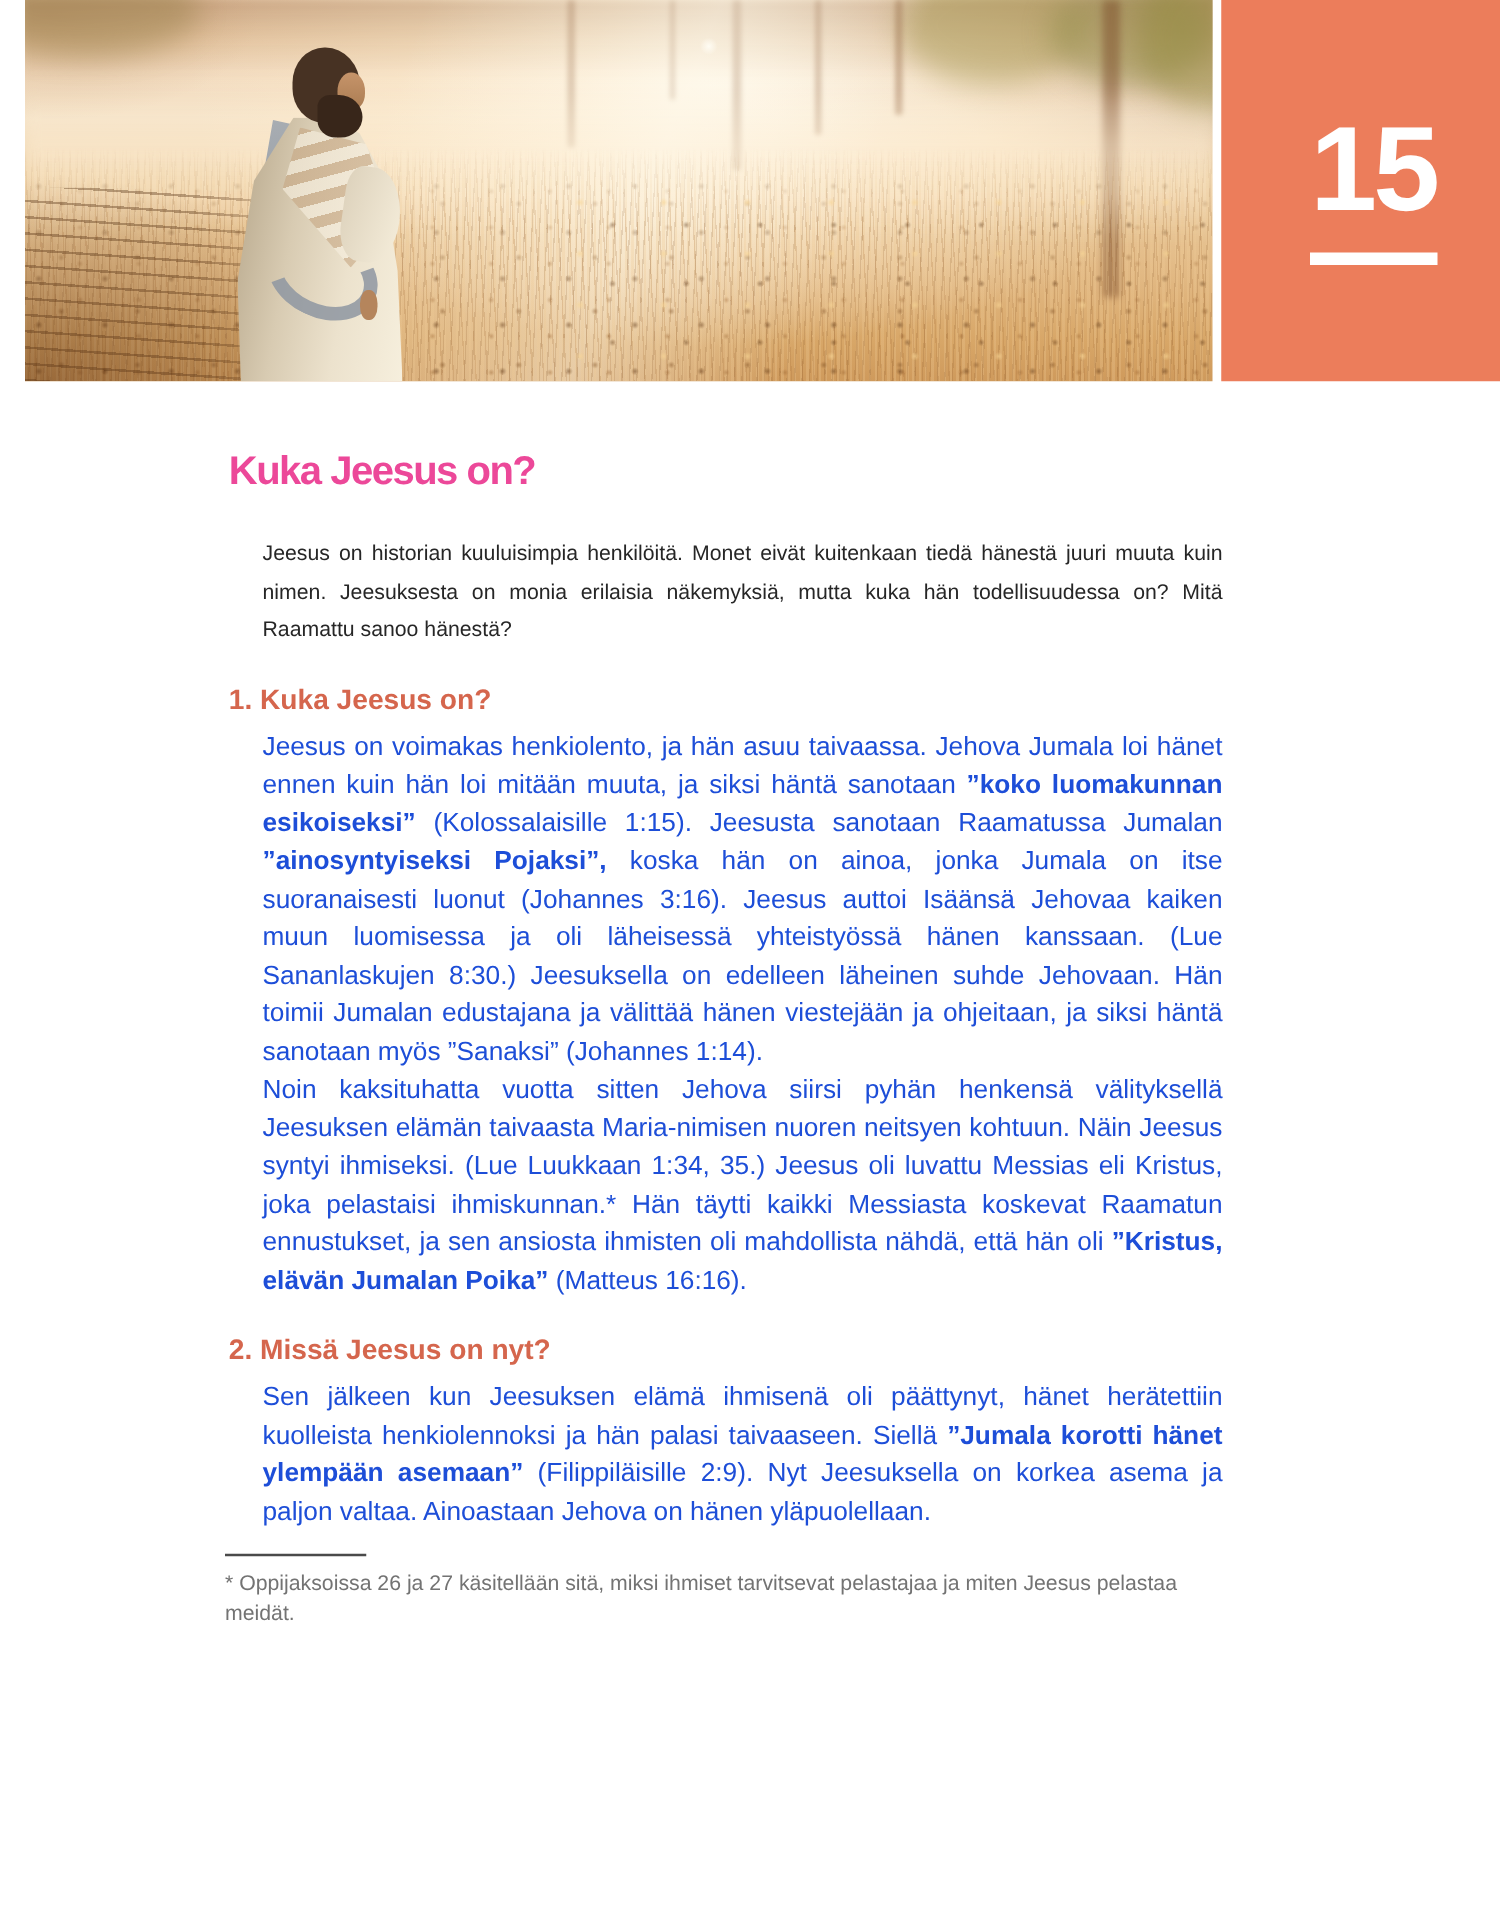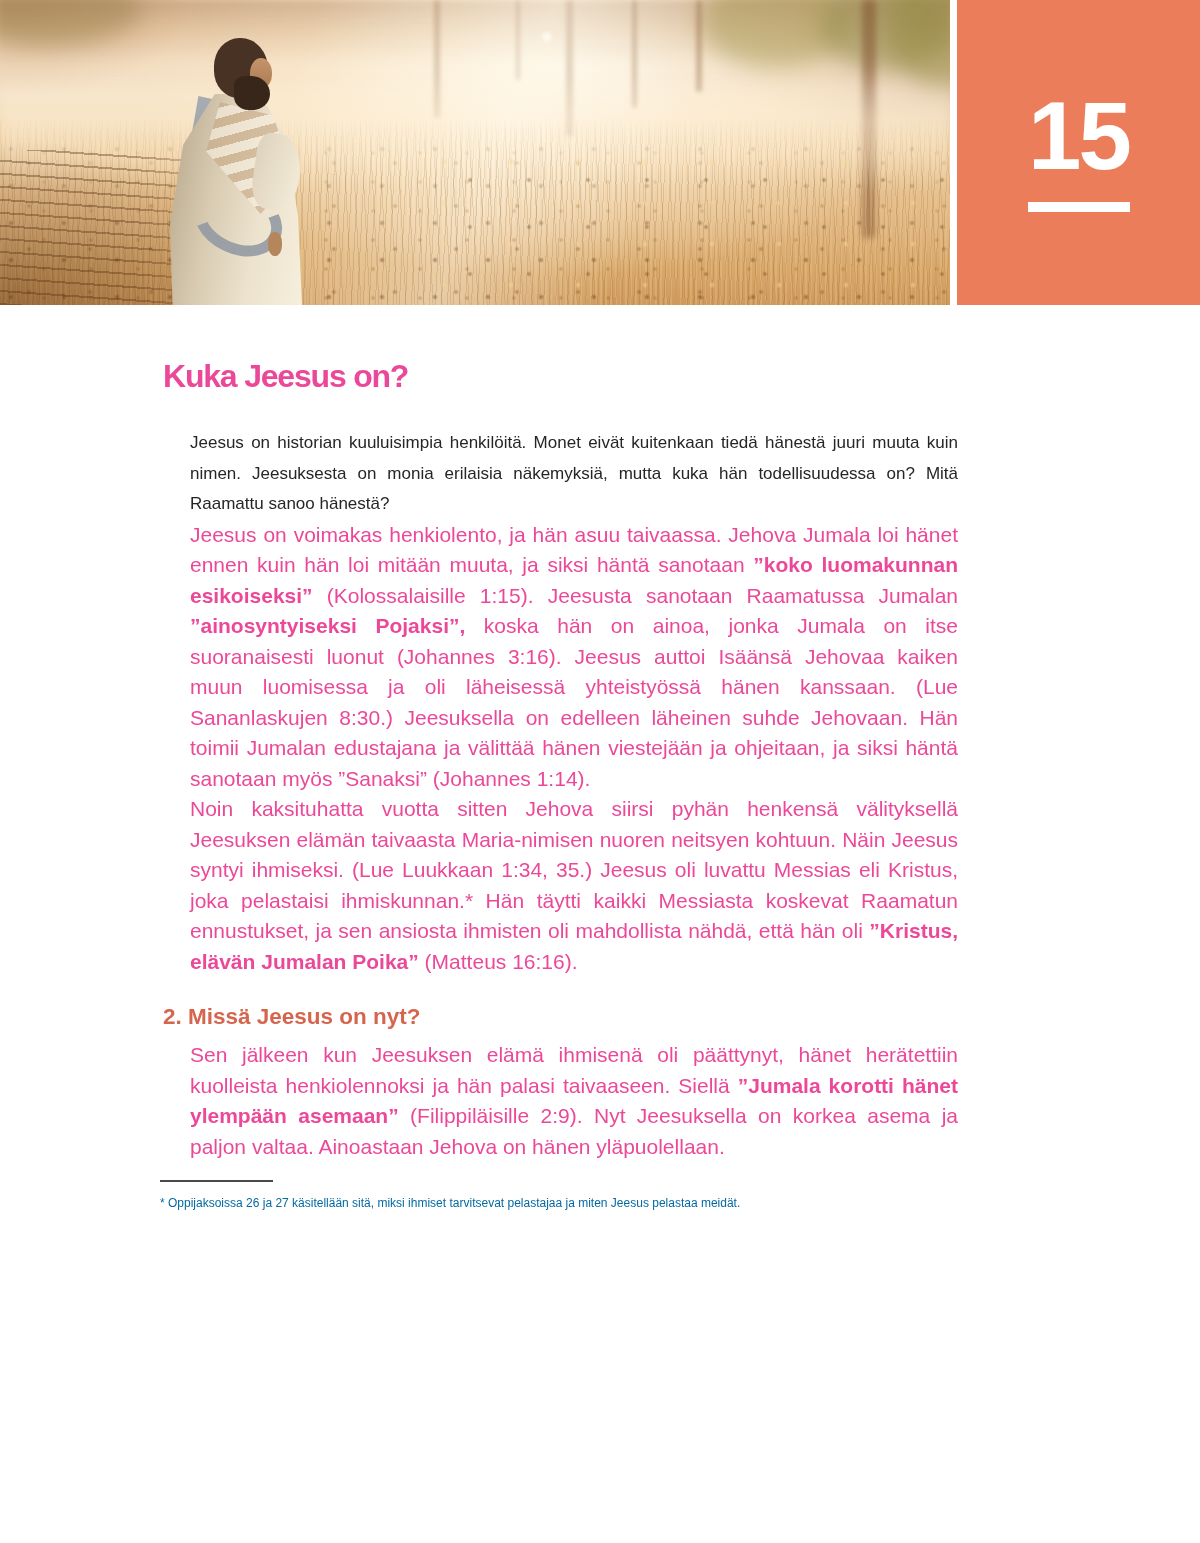--- a/index.html
+++ b/index.html
@@ -2,21 +2,21 @@
 <html lang="fi"><head>
 <meta charset="utf-8">
 <style>
   * { margin:0; padding:0; box-sizing:border-box; }
   html,body { background:#ffffff; }
   body {
     width:1200px; height:1543px; position:relative; overflow:hidden;
     font-family:"Liberation Sans","DejaVu Sans",sans-serif;
     color:#232323;
   }
-  .page { position:relative; width:970px; height:1543px; background:#fff; }
+  .page { position:relative; width:970px; height:1543px; background:#fff;margin-left:20px; }
 
   
   .hero-row { position:absolute; left:0; top:0; width:1200px; height:305px; }
 
   .hero {
     position:absolute; left:0; top:0; width:950px; height:305px; overflow:hidden;
     background:
       radial-gradient(ellipse 560px 280px at 58% 22%, rgba(255,249,236,.92) 0%, rgba(253,236,208,.55) 45%, rgba(253,236,208,0) 75%),
       radial-gradient(ellipse 320px 170px at 97% 8%, rgba(146,96,66,.40), rgba(146,96,66,0) 70%),
       radial-gradient(ellipse 260px 140px at 74% 6%, rgba(163,112,76,.32), rgba(163,112,76,0) 70%),
@@ -99,24 +99,24 @@
     width:102px; height:10px; background:#fff; }
 
   
   .content { position:absolute; left:0; top:305px; width:1200px; }
   h1.title { margin:47px 242px 0 163px; font-size:32px; line-height:48px; font-weight:700;
     letter-spacing:-1.2px; color:#ec4899; }
   p.intro { margin:28px 242px 0 190px; font-size:17px; line-height:30.5px; text-align:justify;
     hyphens:auto; -webkit-hyphens:auto; color:#262626; }
   h2.sec { margin:27px 242px 10px 163px; font-size:22.5px; line-height:26px; font-weight:700; color:#d5664d; }
   p.body { margin:0 242px 0 190px; font-size:21px; line-height:30.5px; text-align:justify;
-    hyphens:auto; -webkit-hyphens:auto; color:#ec4899; }
+    hyphens:auto; -webkit-hyphens:auto; color:#1d4ed8; }
   .b { font-weight:700; }
   .fn-rule { margin:18px 0 0 160px; width:113px; height:0; border:0; border-top:2px solid #4a4a4a; }
-  p.footnote { margin:10px 242px 0 160px; font-size:12px; line-height:23.5px; color:#0369a1; }
+  p.footnote { margin:10px 242px 0 160px; font-size:17px; line-height:23.5px; color:#737373; }
 </style>
 </head>
 <body>
 
 <div class="page">
 
   <header class="hero-row">
     <div class="hero">
       <div class="treeline"></div>
       <div class="blob f4"></div>
@@ -154,20 +154,21 @@
       <div class="badge-rule"></div>
     </div>
   </header>
 
   <main class="content">
     <h1 class="title">Kuka Jeesus on?</h1>
 
     <p class="intro">Jeesus on historian kuuluisimpia henkilöitä. Monet eivät kuitenkaan tiedä hänestä juuri muuta kuin nimen. Jeesuksesta on monia erilaisia näkemyksiä, mutta kuka hän todellisuudessa on? Mitä Raamattu sanoo hänestä?</p>
 
     <section>
+      <h2 class="sec">1. Kuka Jeesus on?</h2>
       <p class="body"><span>Jeesus on voimakas henkiolento, ja hän asuu taivaassa. Jehova Jumala loi hänet ennen kuin hän loi mitään muuta, ja siksi häntä sanotaan </span><span class="b">”koko luomakunnan esikoiseksi”</span><span> (Kolossalaisille 1:15). Jeesusta sanotaan Raamatussa Jumalan </span><span class="b">”ainosyntyiseksi Pojaksi”,</span><span> koska hän on ainoa, jonka Jumala on itse suoranaisesti luonut (Johannes 3:16). Jeesus auttoi Isäänsä Jehovaa kaiken muun luomisessa ja oli läheisessä yhteistyössä hänen kanssaan. (Lue Sananlaskujen 8:30.) Jeesuksella on edelleen läheinen suhde Jehovaan. Hän toimii Jumalan edustajana ja välittää hänen viestejään ja ohjeitaan, ja siksi häntä sanotaan myös ”Sanaksi” (Johannes 1:14).</span></p>
     </section>
 
     <section>
       <p class="body"><span>Noin kaksituhatta vuotta sitten Jehova siirsi pyhän henkensä välityksellä Jeesuksen elämän taivaasta Maria-nimisen nuoren neitsyen kohtuun. Näin Jeesus syntyi ihmiseksi. (Lue Luukkaan 1:34, 35.) Jeesus oli luvattu Messias eli Kristus, joka pelastaisi ihmiskunnan.* Hän täytti kaikki Messiasta koskevat Raamatun ennustukset, ja sen ansiosta ihmisten oli mahdollista nähdä, että hän oli </span><span class="b">”Kristus, elävän Jumalan Poika”</span><span> (Matteus 16:16).</span></p>
     </section>
 
     <section>
       <h2 class="sec">2. Missä Jeesus on nyt?</h2>
       <p class="body"><span>Sen jälkeen kun Jeesuksen elämä ihmisenä oli päättynyt, hänet herätettiin kuolleista henkiolennoksi ja hän palasi taivaaseen. Siellä </span><span class="b">”Jumala korotti hänet ylempään asemaan”</span><span> (Filippiläisille 2:9). Nyt Jeesuksella on korkea asema ja paljon valtaa. Ainoastaan Jehova on hänen yläpuolellaan.</span></p>

